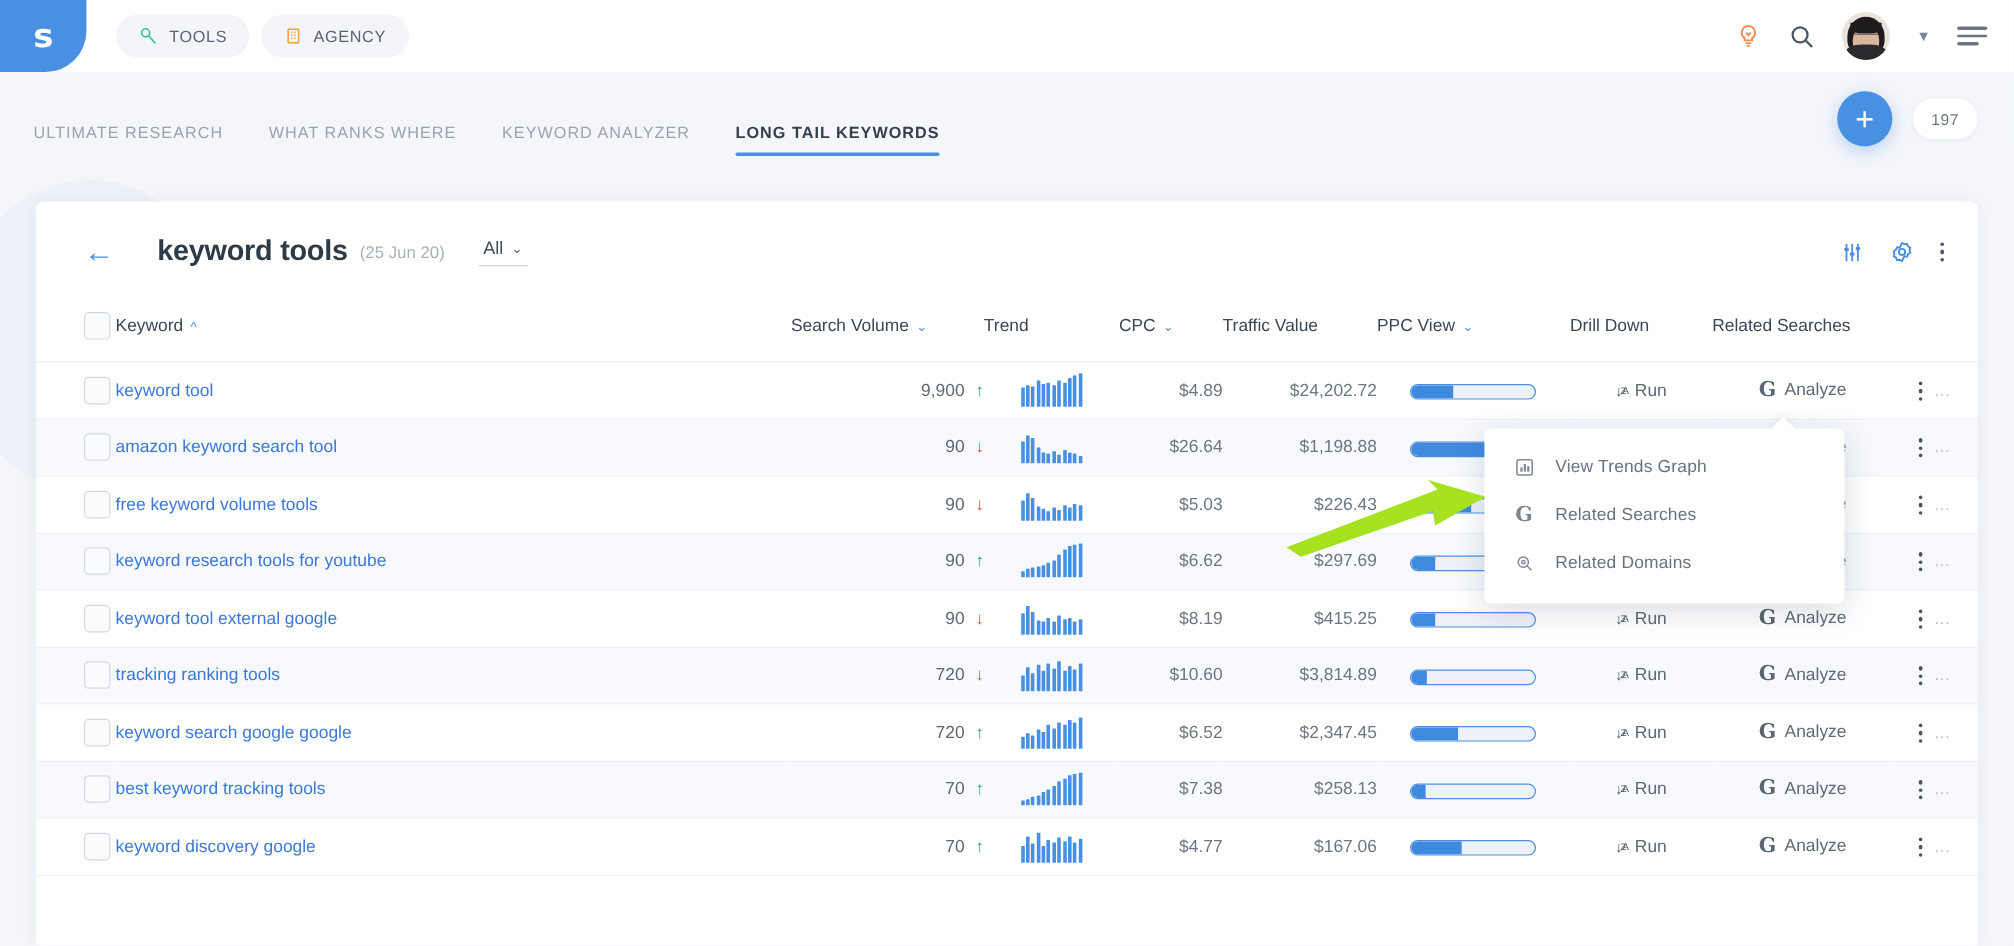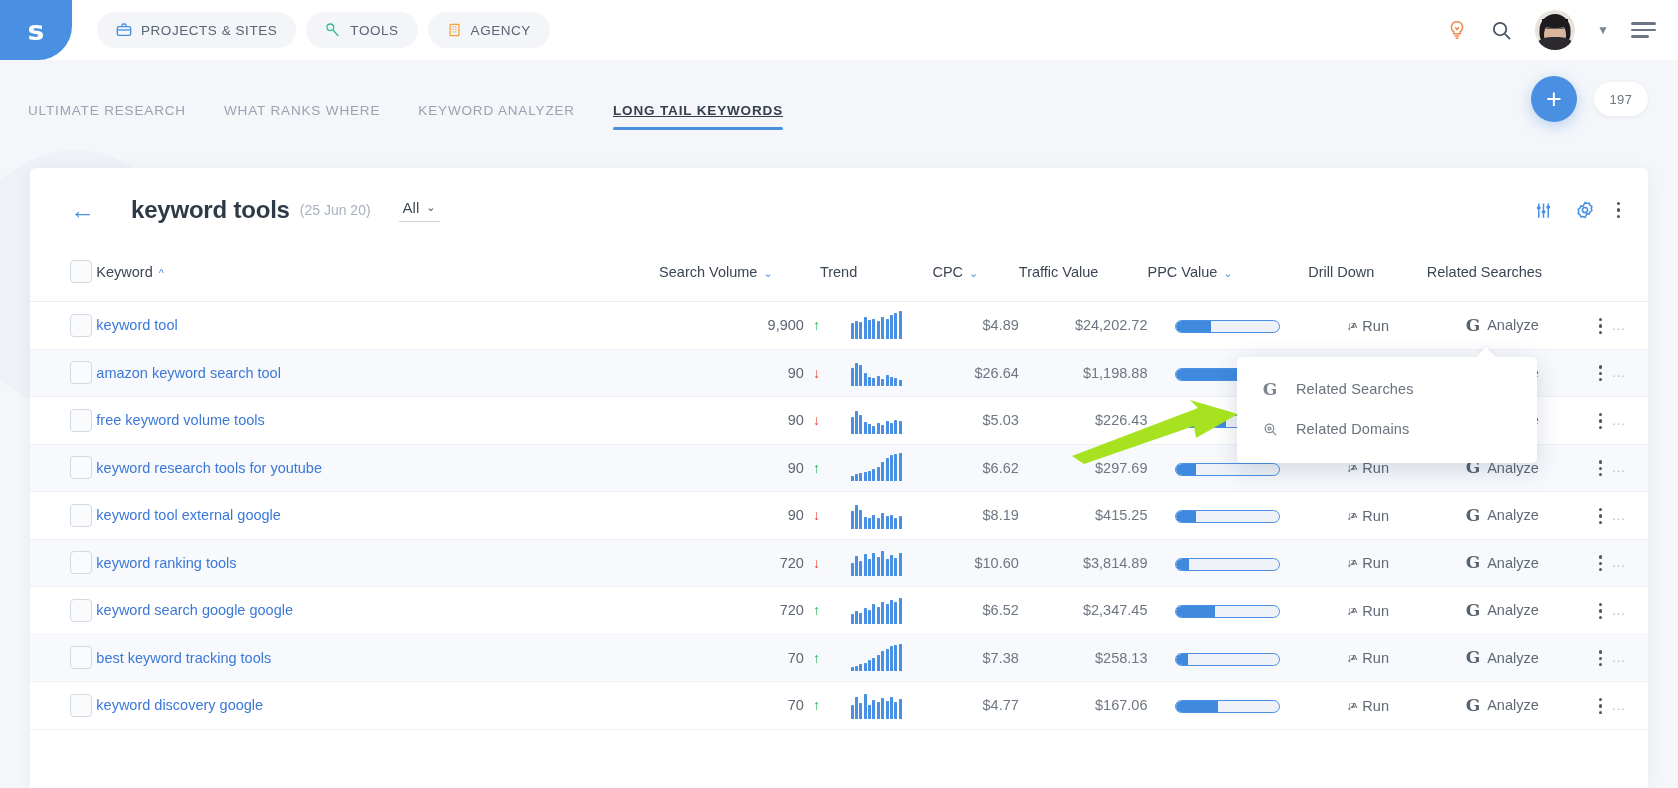--- a/index.html
+++ b/index.html
@@ -101,21 +101,21 @@
   .tab {
     font-size: 13.5px;
     letter-spacing: 0.85px;
     color: #9aa3af;
     padding: 0 0 12px 0;
     margin-right: 38px;
     cursor: pointer;
     position: relative;
     white-space: nowrap;
   }
-  .tab.active { color: #36404d; font-weight: bold; text-decoration: underline; }
+  .tab.active { color: #36404d; font-weight: bold; }
   .tab.active::after {
     content: ""; position: absolute; left: 0; right: 0; bottom: 0;
     height: 3px; background: #4a90e2; border-radius: 2px;
   }
   .tab-right {
     position: absolute; right: 30px; bottom: 8px;
     display: flex; align-items: center; gap: 17px;
   }
   .fab {
     width: 46px; height: 46px; border-radius: 50%;
@@ -285,30 +285,20 @@
 <body>
 
 <div class="bg-blob"></div>
 
 <div class="topbar">
   <div class="logo-wrap">
     <span class="logo-glyph">s</span>
   </div>
 
   <div class="nav-pills">
-    <div class="pill">
-      <span>
-        <svg width="16" height="16" viewBox="0 0 24 24" fill="none" stroke="#4a90e2" stroke-width="2">
-          <rect x="2" y="7" width="20" height="13" rx="2"></rect>
-            <path d="M9 7V5a2 2 0 0 1 2-2h2a2 2 0 0 1 2 2v2"></path>
-            <path d="M2 12h20"></path>
-        </svg>
-      </span>
-      <span>PROJECTS &amp; SITES</span>
-    </div>
     <div class="pill">
       <span>
         <svg width="16" height="16" viewBox="0 0 24 24" fill="none" stroke="#35c08a" stroke-width="2">
           <circle cx="8" cy="8" r="5"></circle>
             <path d="M12 12l8 9"></path>
         </svg>
       </span>
       <span>TOOLS</span>
     </div>
     <div class="pill">
@@ -409,21 +399,21 @@
         </th>
         <th class="c-sv">
           <span>Search Volume</span><span class="sortcaret">⌄</span>
         </th>
         <th class="c-tr">Trend</th>
         <th class="c-cpc">
           <span>CPC</span><span class="sortcaret">⌄</span>
         </th>
         <th class="c-tv">Traffic Value</th>
         <th class="c-ppc">
-          <span>PPC Value</span><span class="sortcaret">⌄</span>
+          <span>PPC View</span><span class="sortcaret">⌄</span>
         </th>
         <th class="c-dd">Drill Down</th>
         <th class="c-rs">Related Searches</th>
         <th class="c-more"></th>
       </tr>
     </thead>
     <tbody id="tbody">
         <tr class="row">
           <td class="c-chk">
             <span class="chk"></span>
@@ -621,21 +611,21 @@
           <td class="c-more"><span class="kebab">
               <i></i>
               <i></i>
               <i></i>
             </span><span class="ellipsis">…</span></td>
         </tr>
         <tr class="row alt">
           <td class="c-chk">
             <span class="chk"></span>
           </td>
-          <td class="c-kw"><span class="kwlink">keyword ranking tools</span></td>
+          <td class="c-kw"><span class="kwlink">tracking ranking tools</span></td>
           <td class="c-sv"><span class="sv-val">
               <span class="sv-num">720</span>
               <span class="arrow-down">↓</span>
             </span></td>
           <td class="c-tr"><span class="spark">
               <i style="height:13px"></i>
               <i style="height:20px"></i>
               <i style="height:15px"></i>
               <i style="height:22px"></i>
               <i style="height:17px"></i>
@@ -782,20 +772,31 @@
               <i></i>
               <i></i>
               <i></i>
             </span><span class="ellipsis">…</span></td>
         </tr>
       </tbody>
   </table>
 </div>
 
 <div class="ctxmenu">
+  <div class="ctxitem">
+    <span class="ctx-ico">
+      <svg width="17" height="17" viewBox="0 0 24 24" fill="none" stroke="#818a95" stroke-width="1.8">
+        <rect x="3" y="3" width="18" height="18" rx="2.5"></rect>
+        <rect x="7" y="12" width="2.6" height="5" fill="#818a95" stroke="none"></rect>
+        <rect x="11" y="8" width="2.6" height="9" fill="#818a95" stroke="none"></rect>
+        <rect x="15" y="10.5" width="2.6" height="6.5" fill="#818a95" stroke="none"></rect>
+      </svg>
+    </span>
+    <span>View Trends Graph</span>
+  </div>
   <div class="ctxitem">
     <span class="ctx-ico gmark">G</span>
     <span>Related Searches</span>
   </div>
   <div class="ctxitem">
     <span class="ctx-ico">
       <svg width="17" height="17" viewBox="0 0 24 24" fill="none" stroke="#818a95" stroke-width="1.8">
         <circle cx="10.5" cy="10.5" r="6"></circle>
           <circle cx="10.5" cy="10.5" r="2"></circle>
           <path d="M15 15l5 5"></path>

